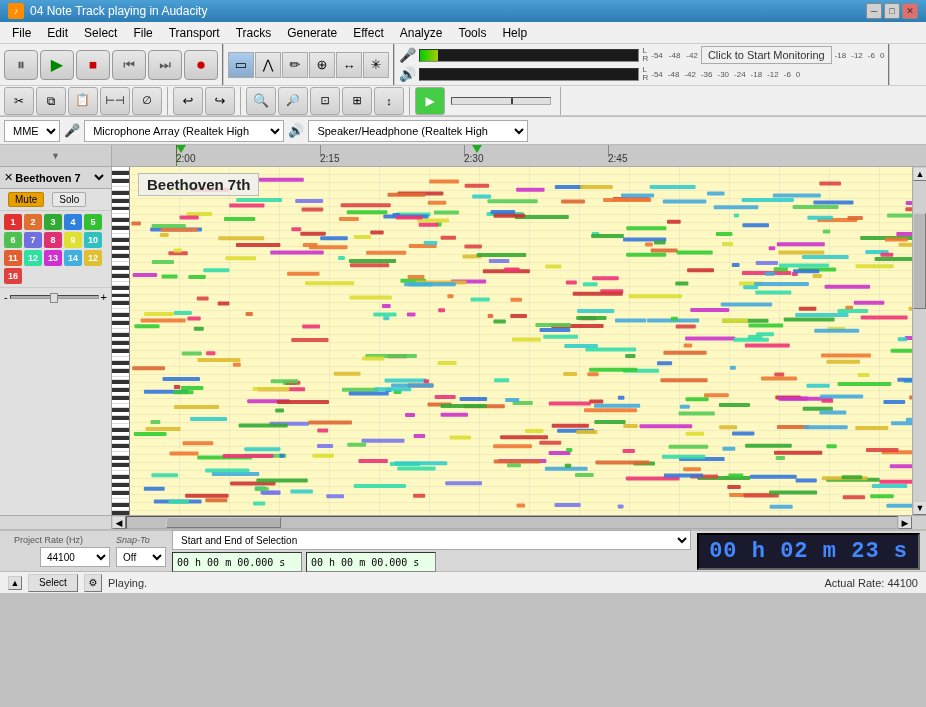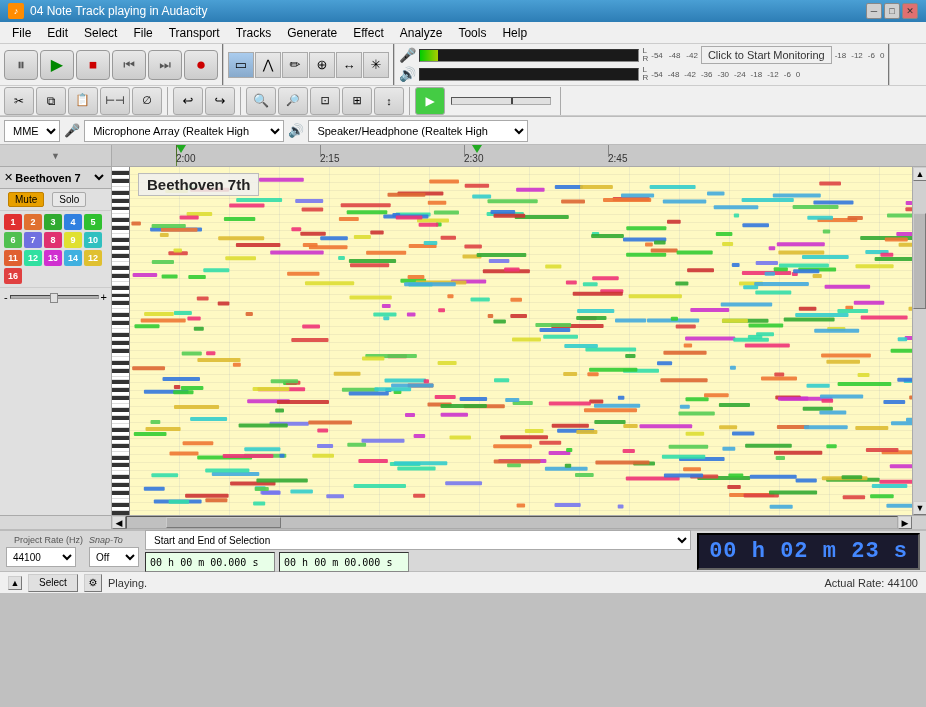--- a/index.html
+++ b/index.html
@@ -794,21 +794,21 @@
   </div>
   <div style="width:14px; background:#e0e0e0; border:1px outset #ccc; display:flex; align-items:center; justify-content:center; cursor:pointer; font-size:9px;">▶</div>
   <div style="width:14px;"></div>
 </div>
 
 <div style="background:#d8d8d8; border-top:2px solid #bbb;">
 
   <div style="display:flex; align-items:center; padding:4px 6px; gap:6px; height:40px;">
     <div style="display:flex; flex-direction:column; gap:2px;">
       <span style="font-size:9px; color:#555;padding-left:8px;">Project Rate (Hz)</span>
-      <select style="height:20px; font-size:10px; border:1px solid #aaa; background:white; padding:1px 2px; width:70px;">
+      <select style="height:20px; font-size:10px; border:1px solid #aaa; background:white; padding:1px 2px; width:70px;margin-left:34px;">
         <option>44100</option>
       </select>
     </div>
 
     <div style="display:flex; flex-direction:column; gap:2px;">
       <span style="font-size:9px; color:#555;font-style:italic;">Snap-To</span>
       <select style="height:20px; font-size:10px; border:1px solid #aaa; background:white; padding:1px 2px; width:50px;">
         <option>Off</option>
       </select>
     </div>

